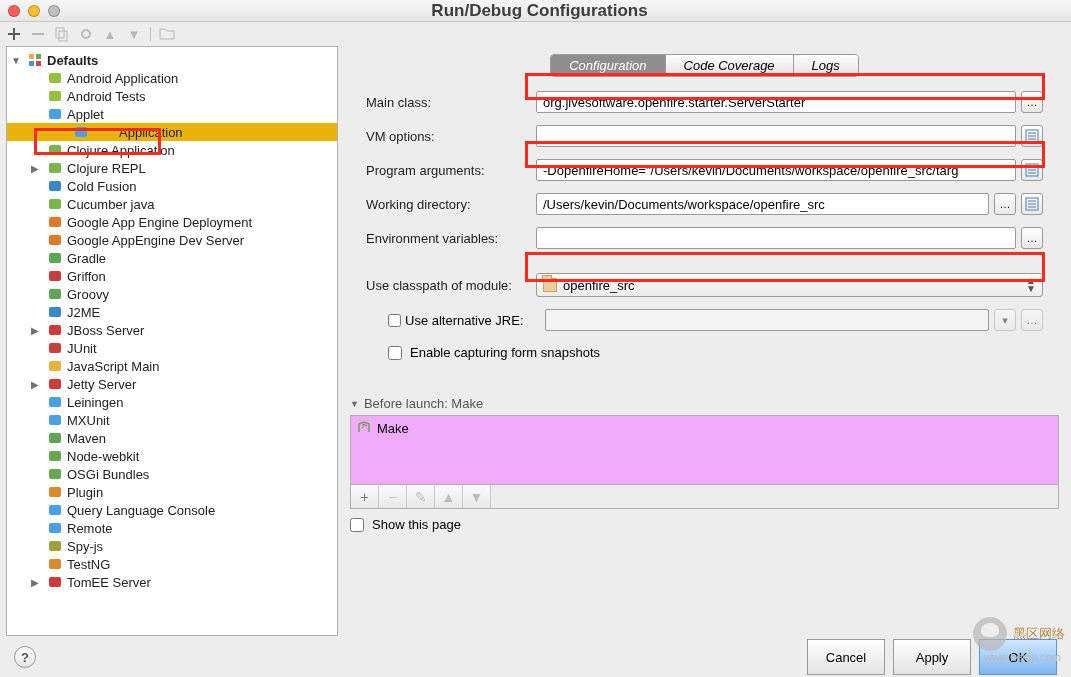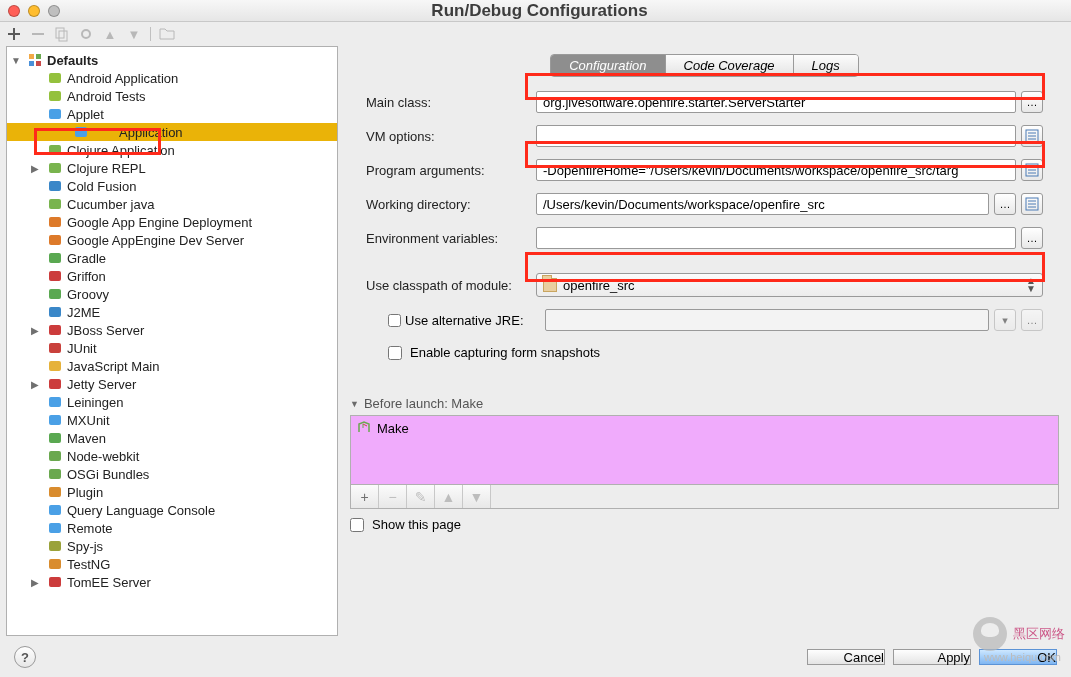--- a/index.html
+++ b/index.html
@@ -58,25 +58,25 @@
 .bl-list { height:70px; background:#f0abfc; border:1px solid #b0b0b0; padding:2px; }
 .bl-list .item { display:flex; align-items:center; padding:2px 4px; }
 .bl-toolbar { display:flex; border:1px solid #b0b0b0; border-top:none; height:24px; }
 .bl-toolbar button { width:28px; border:none; border-right:1px solid #c8c8c8; background:linear-gradient(#fbfbfb,#e8e8e8); color:#707070; cursor:pointer; font-size:14px; }
 .bl-toolbar button.disabled{ color:#bdbdbd; }
 
 
 .footer { position:absolute; left:0; right:0; bottom:0; height:40px; display:flex; align-items:center; padding:0 14px; background:#ededed;}
 .help-btn { width:22px;height:22px;border-radius:50%;border:1px solid #9a9a9a;background:linear-gradient(#fff,#e6e6e6);display:flex;align-items:center;justify-content:center;color:#555;font-weight:bold;}
 .footer .spacer{flex:1;}
-.footer .fbtn { min-width:78px; height:16px; margin-left:8px; border:1px solid #9a9a9a; border-radius:0; background:linear-gradient(#fefefe,#e4e4e4); cursor:pointer;text-align:right;}
+.footer .fbtn { min-width:78px; height:36px; margin-left:8px; border:1px solid #9a9a9a; border-radius:0; background:linear-gradient(#fefefe,#e4e4e4); cursor:pointer;}
 .footer .fbtn.primary { background:linear-gradient(#cde7ff,#7fb6f2); border-color:#5b93d6;}
 
 
-.watermark { position:absolute; right:6px; bottom:26px; color:#be185d; font-size:20px; display:flex; align-items:center; gap:6px; opacity:.7; font-family:"Microsoft YaHei",sans-serif;}
+.watermark { position:absolute; right:6px; bottom:26px; color:#a16207; font-size:20px; display:flex; align-items:center; gap:6px; opacity:.7; font-family:"Microsoft YaHei",sans-serif;}
 .watermark .wm-ico{ width:34px;height:34px;border-radius:50%;background:#b8b8b8;position:relative;}
 .watermark .wm-ico::after{content:"";position:absolute;left:8px;top:6px;width:18px;height:14px;border-radius:50% 50% 40% 40%;background:#ededed;}
 .icon-svg{width:16px;height:16px;}
 
 .red-box-1 { left:34px; top:128px; width:127px; height:27px; }
 .red-box-2 { left:525px; top:73px; width:520px; height:27px; }
 .red-box-3 { left:525px; top:141px; width:520px; height:27px; }
 .red-box-4 { left:525px; top:252px; width:520px; height:30px; }
 </style>
 </head>

